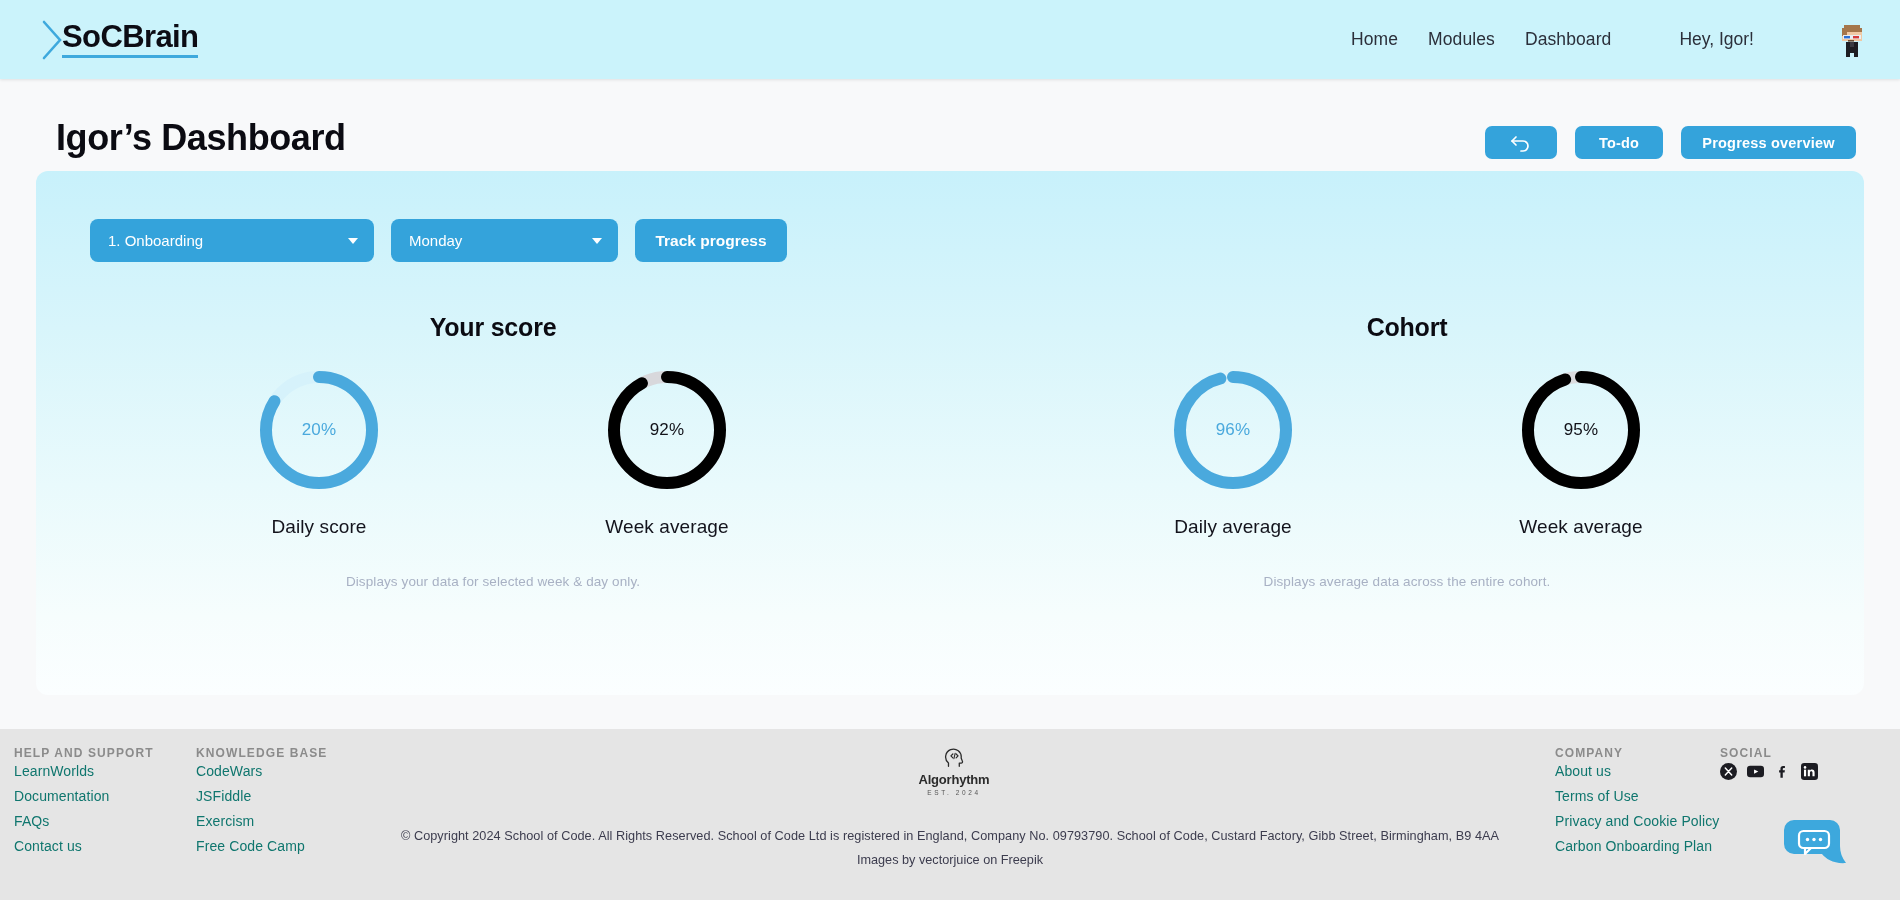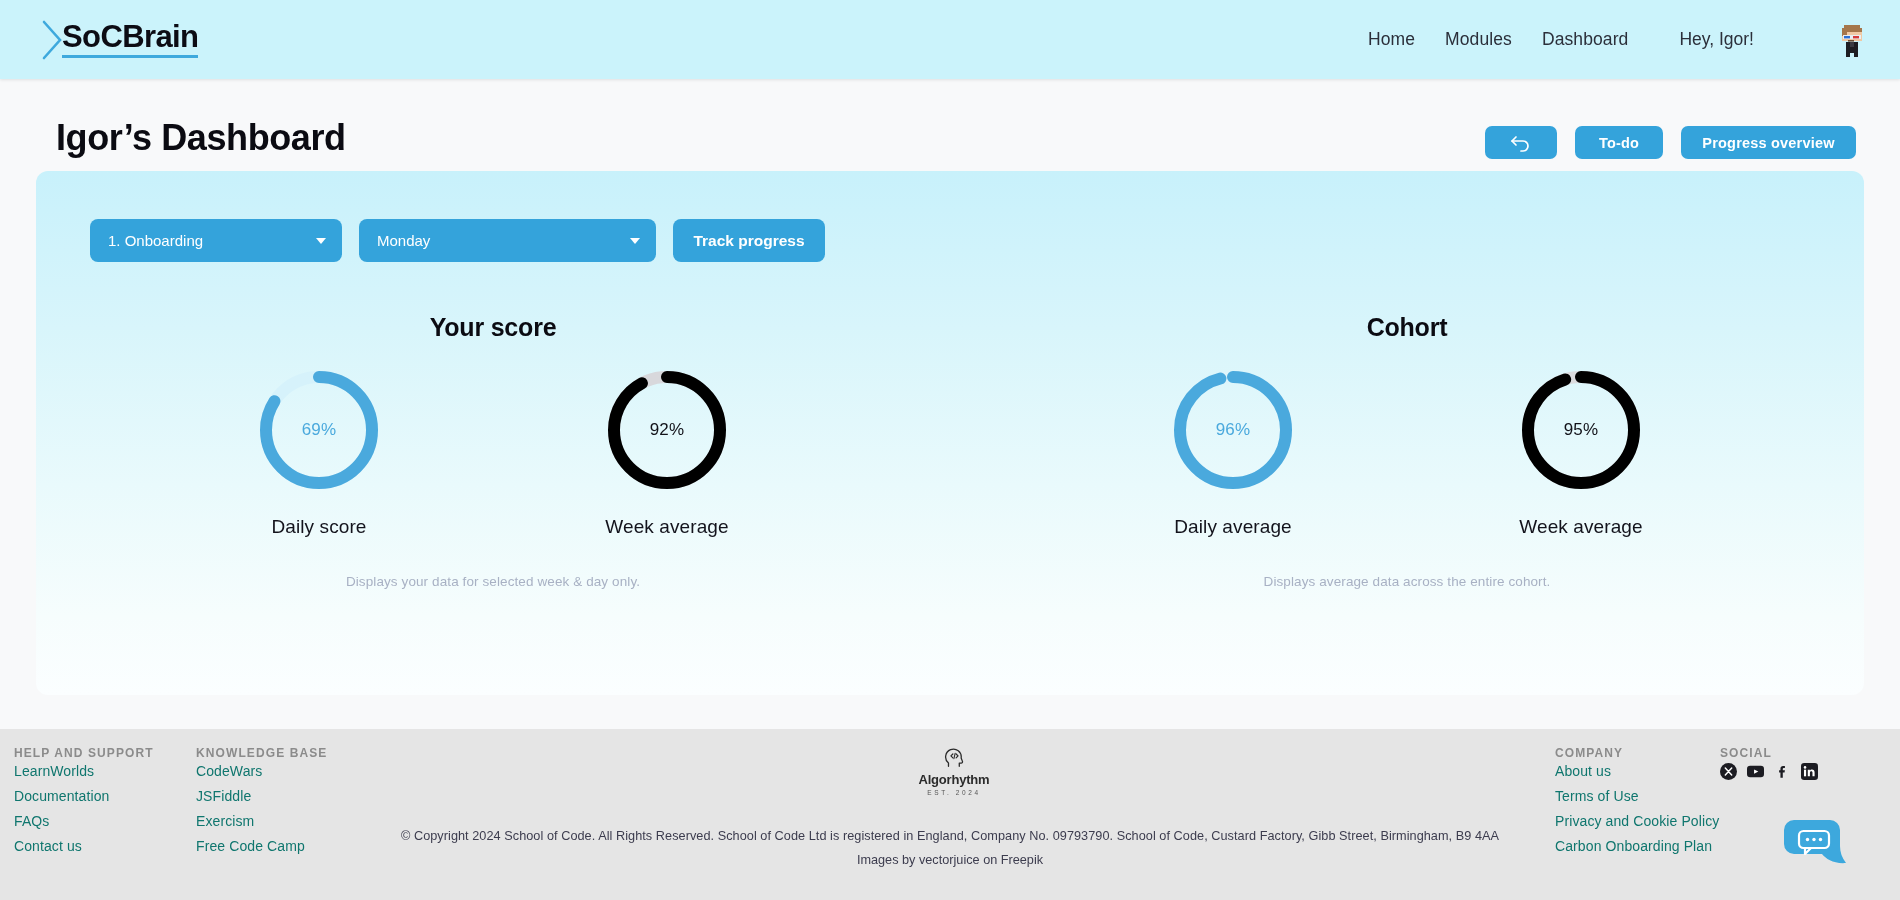--- a/index.html
+++ b/index.html
@@ -33,21 +33,21 @@
     padding-bottom: 1px;
     margin-left: -14px;
   }
   .nav { margin-left: auto; display: flex; align-items: center; gap: 30px; }
   .nav a {
     font-size: 17.5px;
     color: #2b2f3a;
     text-decoration: none;
     letter-spacing: 0.1px;
   }
-  .nav .greet { margin-left: 21px; font-size: 17.5px; color: #2b2f3a; }
+  .nav .greet { margin-left: 38px; font-size: 17.5px; color: #2b2f3a; }
   .avatar { width: 40px; height: 40px; margin-left: 48px; display: block; }
 
   
   .titlerow {
     height: 80px;
     display: flex;
     align-items: flex-end;
     padding: 0 44px 0 56px;
   }
   .page-title {
@@ -95,22 +95,22 @@
     border-radius: 8px;
     height: 43px;
     display: flex;
     align-items: center;
     color: #fff;
     font-size: 15px;
     padding: 0 14px 0 18px;
     cursor: pointer;
     position: relative;
   }
-  .sel-module { width: 252px; }
-  .sel-day { width: 297px; }
+  .sel-module { width: 284px; }
+  .sel-day { width: 227px; }
   .sel-label { flex: 1; }
   .caret {
     width: 0; height: 0;
     border-left: 5px solid transparent;
     border-right: 5px solid transparent;
     border-top: 6px solid #fff;
     margin-right: 2px;
   }
   .track-btn {
     background: #34a3db;
@@ -319,21 +319,21 @@
 
     <div class="group">
       <div class="group-title">Your score</div>
       <div class="rings">
         <div class="ring-item">
           <div class="ring-holder">
             <svg width="128" height="128" viewBox="0 0 128 128">
               <circle cx="64" cy="64" r="53" fill="none" stroke-width="12" stroke="#d6f2fb"></circle>
               <circle cx="64" cy="64" r="53" fill="none" stroke-linecap="round" stroke-width="12" stroke="#4aa9dd" stroke-dasharray="333.0088212805181" stroke-dashoffset="53.2814114048829"></circle>
             </svg>
-            <div class="ring-value" style="color: rgb(74, 169, 221);">69%</div>
+            <div class="ring-value" style="color: rgb(74, 169, 221);">20%</div>
           </div>
           <div class="ring-label">Daily score</div>
         </div>
         <div class="ring-item">
           <div class="ring-holder">
             <svg width="128" height="128" viewBox="0 0 128 128">
               <circle cx="64" cy="64" r="53" fill="none" stroke-width="12" stroke="#d8d8dc"></circle>
               <circle cx="64" cy="64" r="53" fill="none" stroke-linecap="round" stroke-width="12" stroke="#000000" stroke-dasharray="333.0088212805181" stroke-dashoffset="26.640705702441434"></circle>
             </svg>
             <div class="ring-value" style="color: rgb(17, 17, 24);">92%</div>

